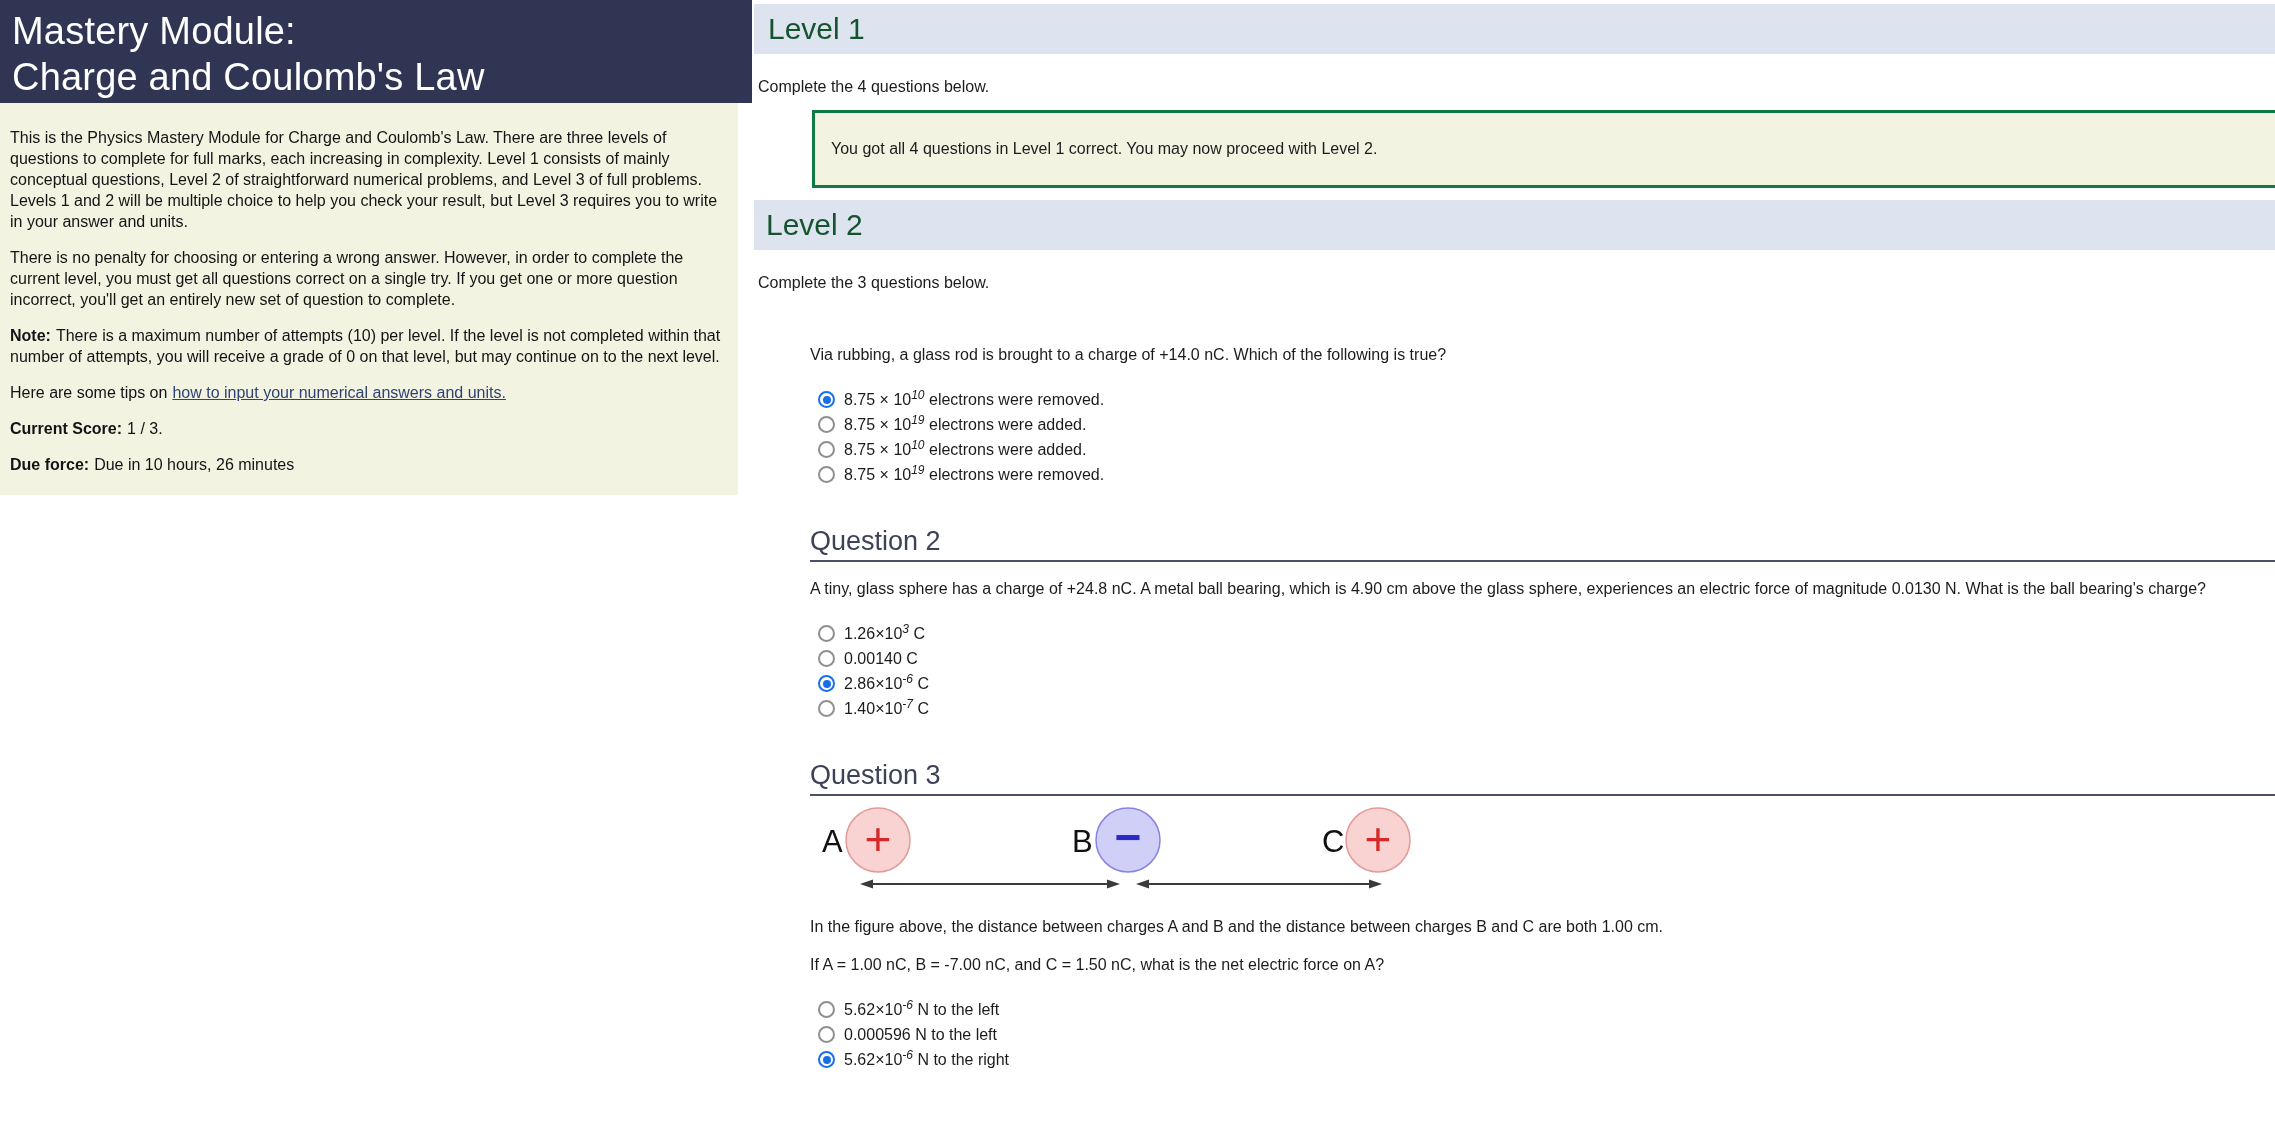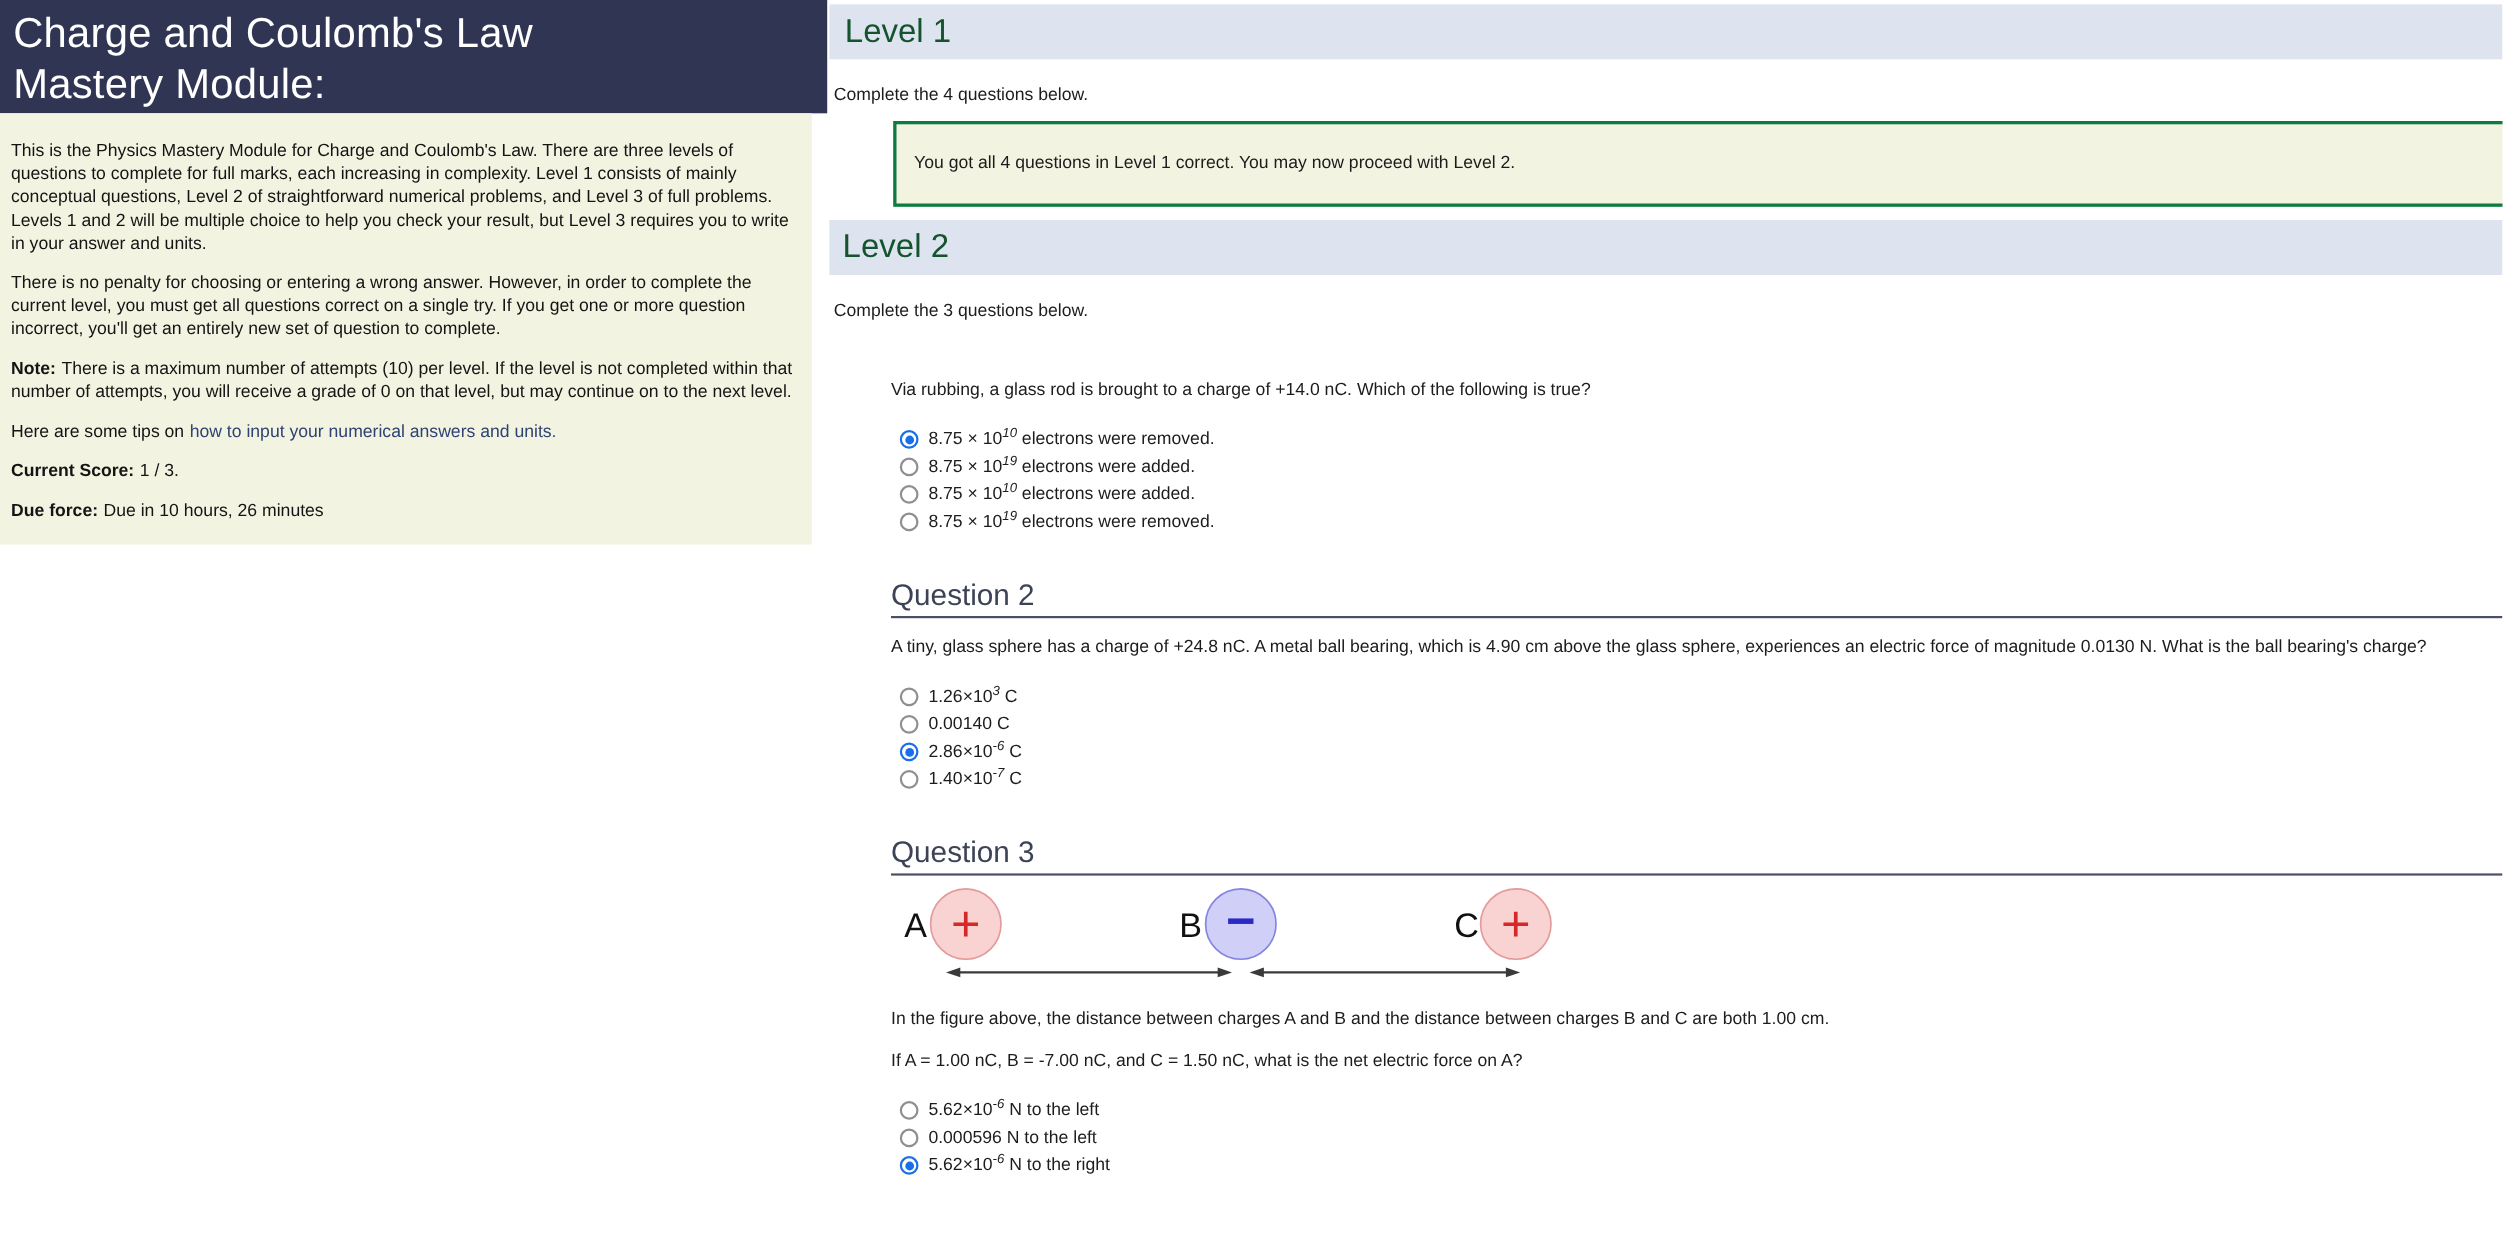--- a/index.html
+++ b/index.html
@@ -10,21 +10,21 @@
   
   .sidebar { width:752px; flex:0 0 752px; background:#ffffff; }
   .sidebar-header { background:#2f3553; height:103px; padding:8px 12px; }
   .sidebar-title { color:#ffffff; font-size:38px; font-weight:400; line-height:46px; letter-spacing:0.2px; }
   .sidebar-panel { background:#f3f3e2; width:738px; padding:24px 12px 20px 10px;
                    font-size:16px; line-height:21px; color:#141414; }
   .sidebar-panel p { margin-bottom:15px; }
   .sidebar-panel p:last-child { margin-bottom:0; }
   .bold-label { font-weight:bold; margin-right:5px; }
   .tips-prefix { margin-right:5px; }
-  a.sidebar-link { color:#2e4372; cursor:pointer; }
+  a.sidebar-link { color:#2e4372; text-decoration:underline; cursor:pointer; }
 
   
   .main { flex:1; min-width:0; padding-left:2px; }
   .level-banner { background:#dee3f0; height:50px; padding:0 14px; display:flex; align-items:center; }
   .banner1 { margin-top:4px; }
   .banner2 { margin-top:12px;padding-left:12px; }
   .level-title { font-size:30px; font-weight:400; color:#14532d; }
   .instruction { margin:24px 0 0 4px; font-size:16px; }
   .success-box { margin:14px -6px 0 58px; border:3px solid #0e7c42; background:#f3f3e2;
                  padding:27px 16px; font-size:16px; }
@@ -58,22 +58,22 @@
   .arrow-head { fill:#3a3a3a; }
 </style>
 </head>
 <body>
 
 <div class="page">
 
   <div class="sidebar">
     <div class="sidebar-header">
       <div class="sidebar-title">
+        <div>Mastery Module:</div>
         <div>Charge and Coulomb's Law</div>
-        <div>Mastery Module:</div>
       </div>
     </div>
     <div class="sidebar-panel">
       <p>This is the Physics Mastery Module for Charge and Coulomb's Law. There are three levels of questions to complete for full marks, each increasing in complexity. Level 1 consists of mainly conceptual questions, Level 2 of straightforward numerical problems, and Level 3 of full problems. Levels 1 and 2 will be multiple choice to help you check your result, but Level 3 requires you to write in your answer and units.</p>
       <p>There is no penalty for choosing or entering a wrong answer. However, in order to complete the current level, you must get all questions correct on a single try. If you get one or more question incorrect, you'll get an entirely new set of question to complete.</p>
       <p><span class="bold-label">Note:</span><span>There is a maximum number of attempts (10) per level. If the level is not completed within that number of attempts, you will receive a grade of 0 on that level, but may continue on to the next level.</span></p>
       <p><span class="tips-prefix">Here are some tips on</span><a class="sidebar-link">how to input your numerical answers and units.</a></p>
       <p><span class="bold-label">Current Score:</span><span>1 / 3.</span></p>
       <p><span class="bold-label">Due force:</span><span>Due in 10 hours, 26 minutes</span></p>
     </div>

